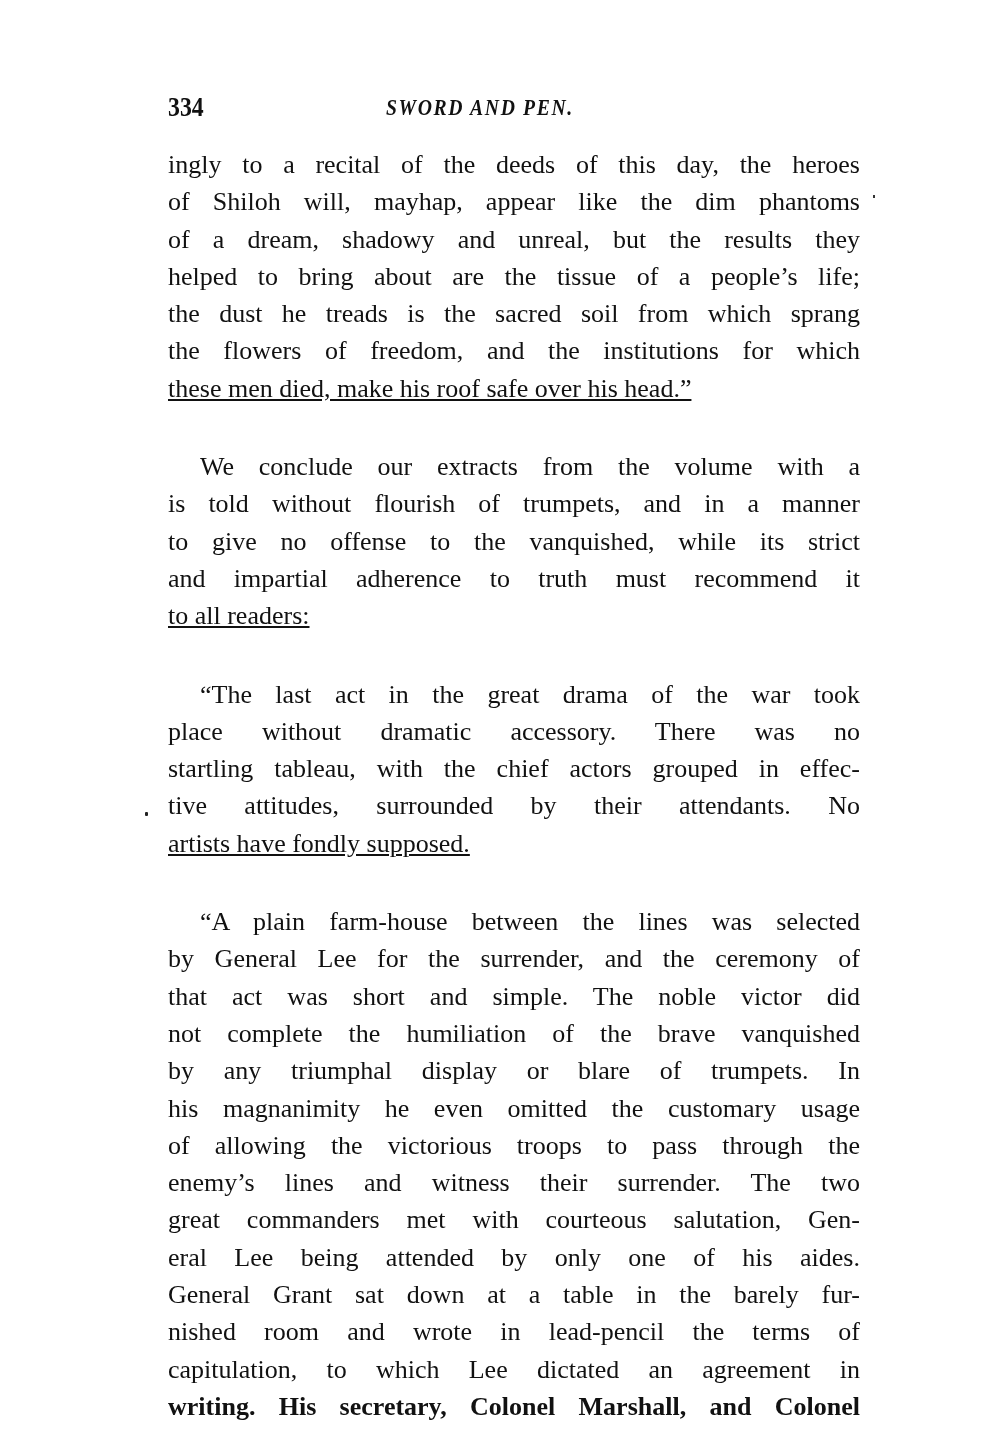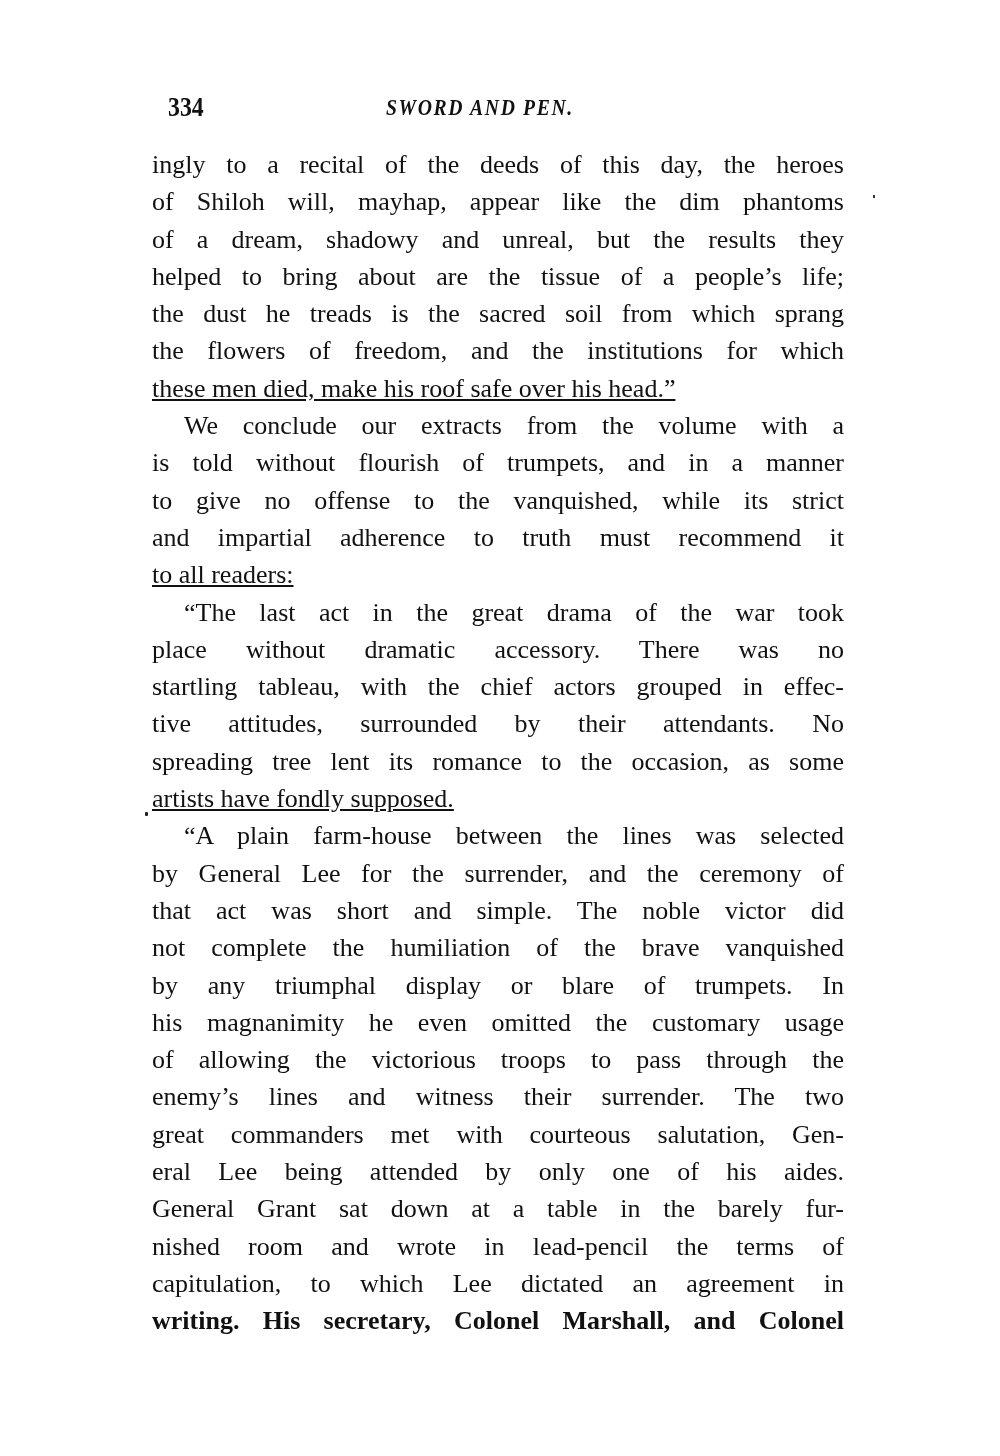--- a/index.html
+++ b/index.html
@@ -46,41 +46,42 @@
       top: 2px;
       font-size: 24px;
       font-style: italic;
       font-weight: bold;
       letter-spacing: 2px;
       transform: scaleX(0.82);
       transform-origin: left top;
     }
     .body-text {
       position: absolute;
-      left: 152px;
+      left: 168px;
       top: 146px;
       width: 692px;
     }
     .line {
       display: block;
       height: 37.3px;
       line-height: 37.3px;
       font-size: 26px;
       white-space: nowrap;
       text-align: justify;
       text-align-last: justify;
       transform: scaleX(1);
     }
     .line.last {
       text-align: left;
       text-align-last: left;
       text-decoration: underline;
     }
     .line.indent {
       padding-left: 32px;
+      margin-top: 41px;
     }
     .line.bold {
       font-weight: bold;
     }
     .margin-mark {
       position: absolute;
       left: 145px;
       top: 812px;
       width: 3px;
       height: 4px;
@@ -127,21 +128,20 @@
       <span class="line">to give no offense to the vanquished, while its strict</span>
       <span class="line">and impartial adherence to truth must recommend it</span>
       <span class="line last">to all readers:</span>
     </div>
 
     <div class="paragraph">
       <span class="line indent">“The last act in the great drama of the war took</span>
       <span class="line">place without dramatic accessory.  There was no</span>
       <span class="line">startling tableau, with the chief actors grouped in effec-</span>
       <span class="line">tive attitudes, surrounded by their attendants.  No</span>
-      <span class="line">spreading tree lent its romance to the occasion, as some</span>
       <span class="line last">artists have fondly supposed.</span>
     </div>
 
     <div class="paragraph">
       <span class="line indent">“A plain farm-house between the lines was selected</span>
       <span class="line">by General Lee for the surrender, and the ceremony of</span>
       <span class="line">that act was short and simple.  The noble victor did</span>
       <span class="line">not complete the humiliation of the brave vanquished</span>
       <span class="line">by any triumphal display or blare of trumpets.  In</span>
       <span class="line">his magnanimity he even omitted the customary usage</span>

